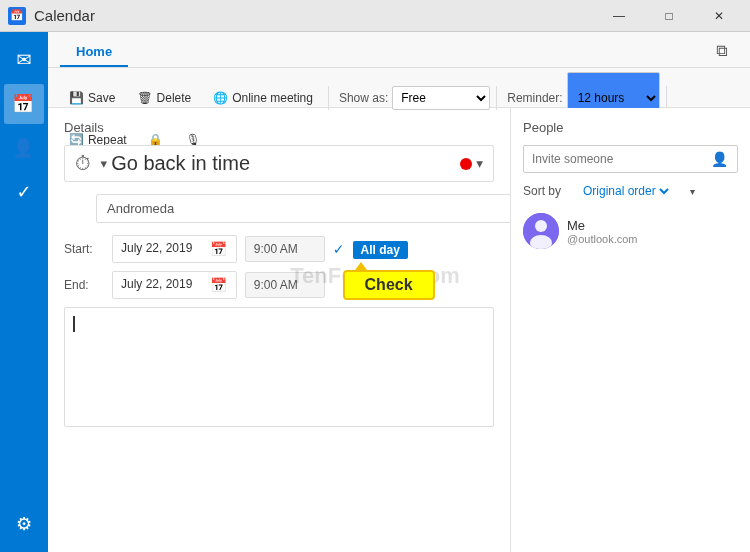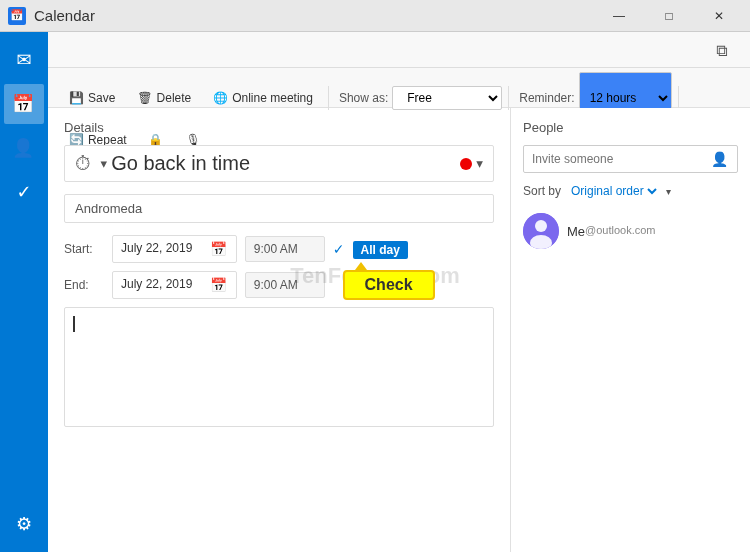--- a/index.html
+++ b/index.html
@@ -96,21 +96,21 @@
       font-size: 12px;
       color: #333;
       background: transparent;
       white-space: nowrap;
     }
     .toolbar-separator { width: 1px; height: 24px; background: #ddd; margin: 0 2px; }
     .toolbar-label { font-size: 12px; color: #555; margin-left: 4px; }
     .toolbar-select {
       border: 1px solid #ccc;
       border-radius: 2px;
-      padding: 3px 10px;
+      padding: 3px 4px;
       font-size: 12px;
       background: white;
       min-width: 60px;
     }
     .toolbar-select-reminder {
       border: 1px solid #ccc;
       border-radius: 2px;
       padding: 17px 6px;
       font-size: 12px;
       background: #3b82f6;
@@ -142,20 +142,21 @@
 
     
     .location-field {
       width: 100%;
       border: 1px solid #ddd;
       border-radius: 2px;
       padding: 6px 10px;
       font-size: 13px;
       margin-bottom: 12px;
       color: #555;
+      margin-left: 32px;
     }
 
     
     .datetime-row {
       display: flex;
       align-items: center;
       margin-bottom: 8px;
       gap: 8px;
     }
     .datetime-label { font-size: 12px; color: #555; min-width: 40px; }
@@ -216,26 +217,26 @@
       display: flex;
       align-items: center;
       border: 1px solid #ccc;
       border-radius: 2px;
       padding: 5px 8px;
       margin-bottom: 10px;
       background: white;
     }
     .invite-input { border: none; outline: none; flex: 1; font-size: 12px; color: #999; background: transparent; }
     .invite-icon { color: #0078d4; font-size: 14px; }
-    .sort-row { display: flex; align-items: center; gap: 6px; margin-bottom: 10px; font-size: 12px; color: #555; }
+    .sort-row { display: flex; align-items: center; gap: 18px; margin-bottom: 10px; font-size: 12px; color: #555; }
     .sort-select { border: none; background: none; font-size: 12px; color: #0078d4; cursor: pointer; }
     .sort-chevron { color: #555; font-size: 10px; }
     .person-item { display: flex; align-items: center; gap: 8px; padding: 4px 0; }
     .person-avatar { width: 36px; height: 36px; border-radius: 50%; background: #7b68ee; display: flex; align-items: center; justify-content: center; color: white; font-size: 16px; overflow: hidden; }
-    .person-info { display: flex; flex-direction: row; }
+    .person-info { display: flex; flex-direction: column; }
     .person-name { font-size: 13px; color: #333; font-weight: 500; }
     .person-email { font-size: 11px; color: #888; }
 
     
     .watermark {
       position: absolute;
       top: 50%;
       left: 50%;
       transform: translate(-50%, -50%);
       font-size: 22px;
@@ -292,20 +293,21 @@
       <div class="sidebar-icon">✉</div>
       <div class="sidebar-icon active">📅</div>
       <div class="sidebar-icon">👤</div>
       <div class="sidebar-icon">✓</div>
       <div class="sidebar-icon" style="margin-top:auto; margin-bottom:8px;">⚙</div>
     </div>
 
     <div class="content-area">
 
       <div class="tabbar">
+        <div class="tab active">Home</div>
         <div class="tab-spacer"></div>
         <div class="external-link-btn">⧉</div>
       </div>
 
       <div class="toolbar">
         <button class="toolbar-btn">
           <span>💾</span>
           <span>Save</span>
         </button>
         <button class="toolbar-btn">

